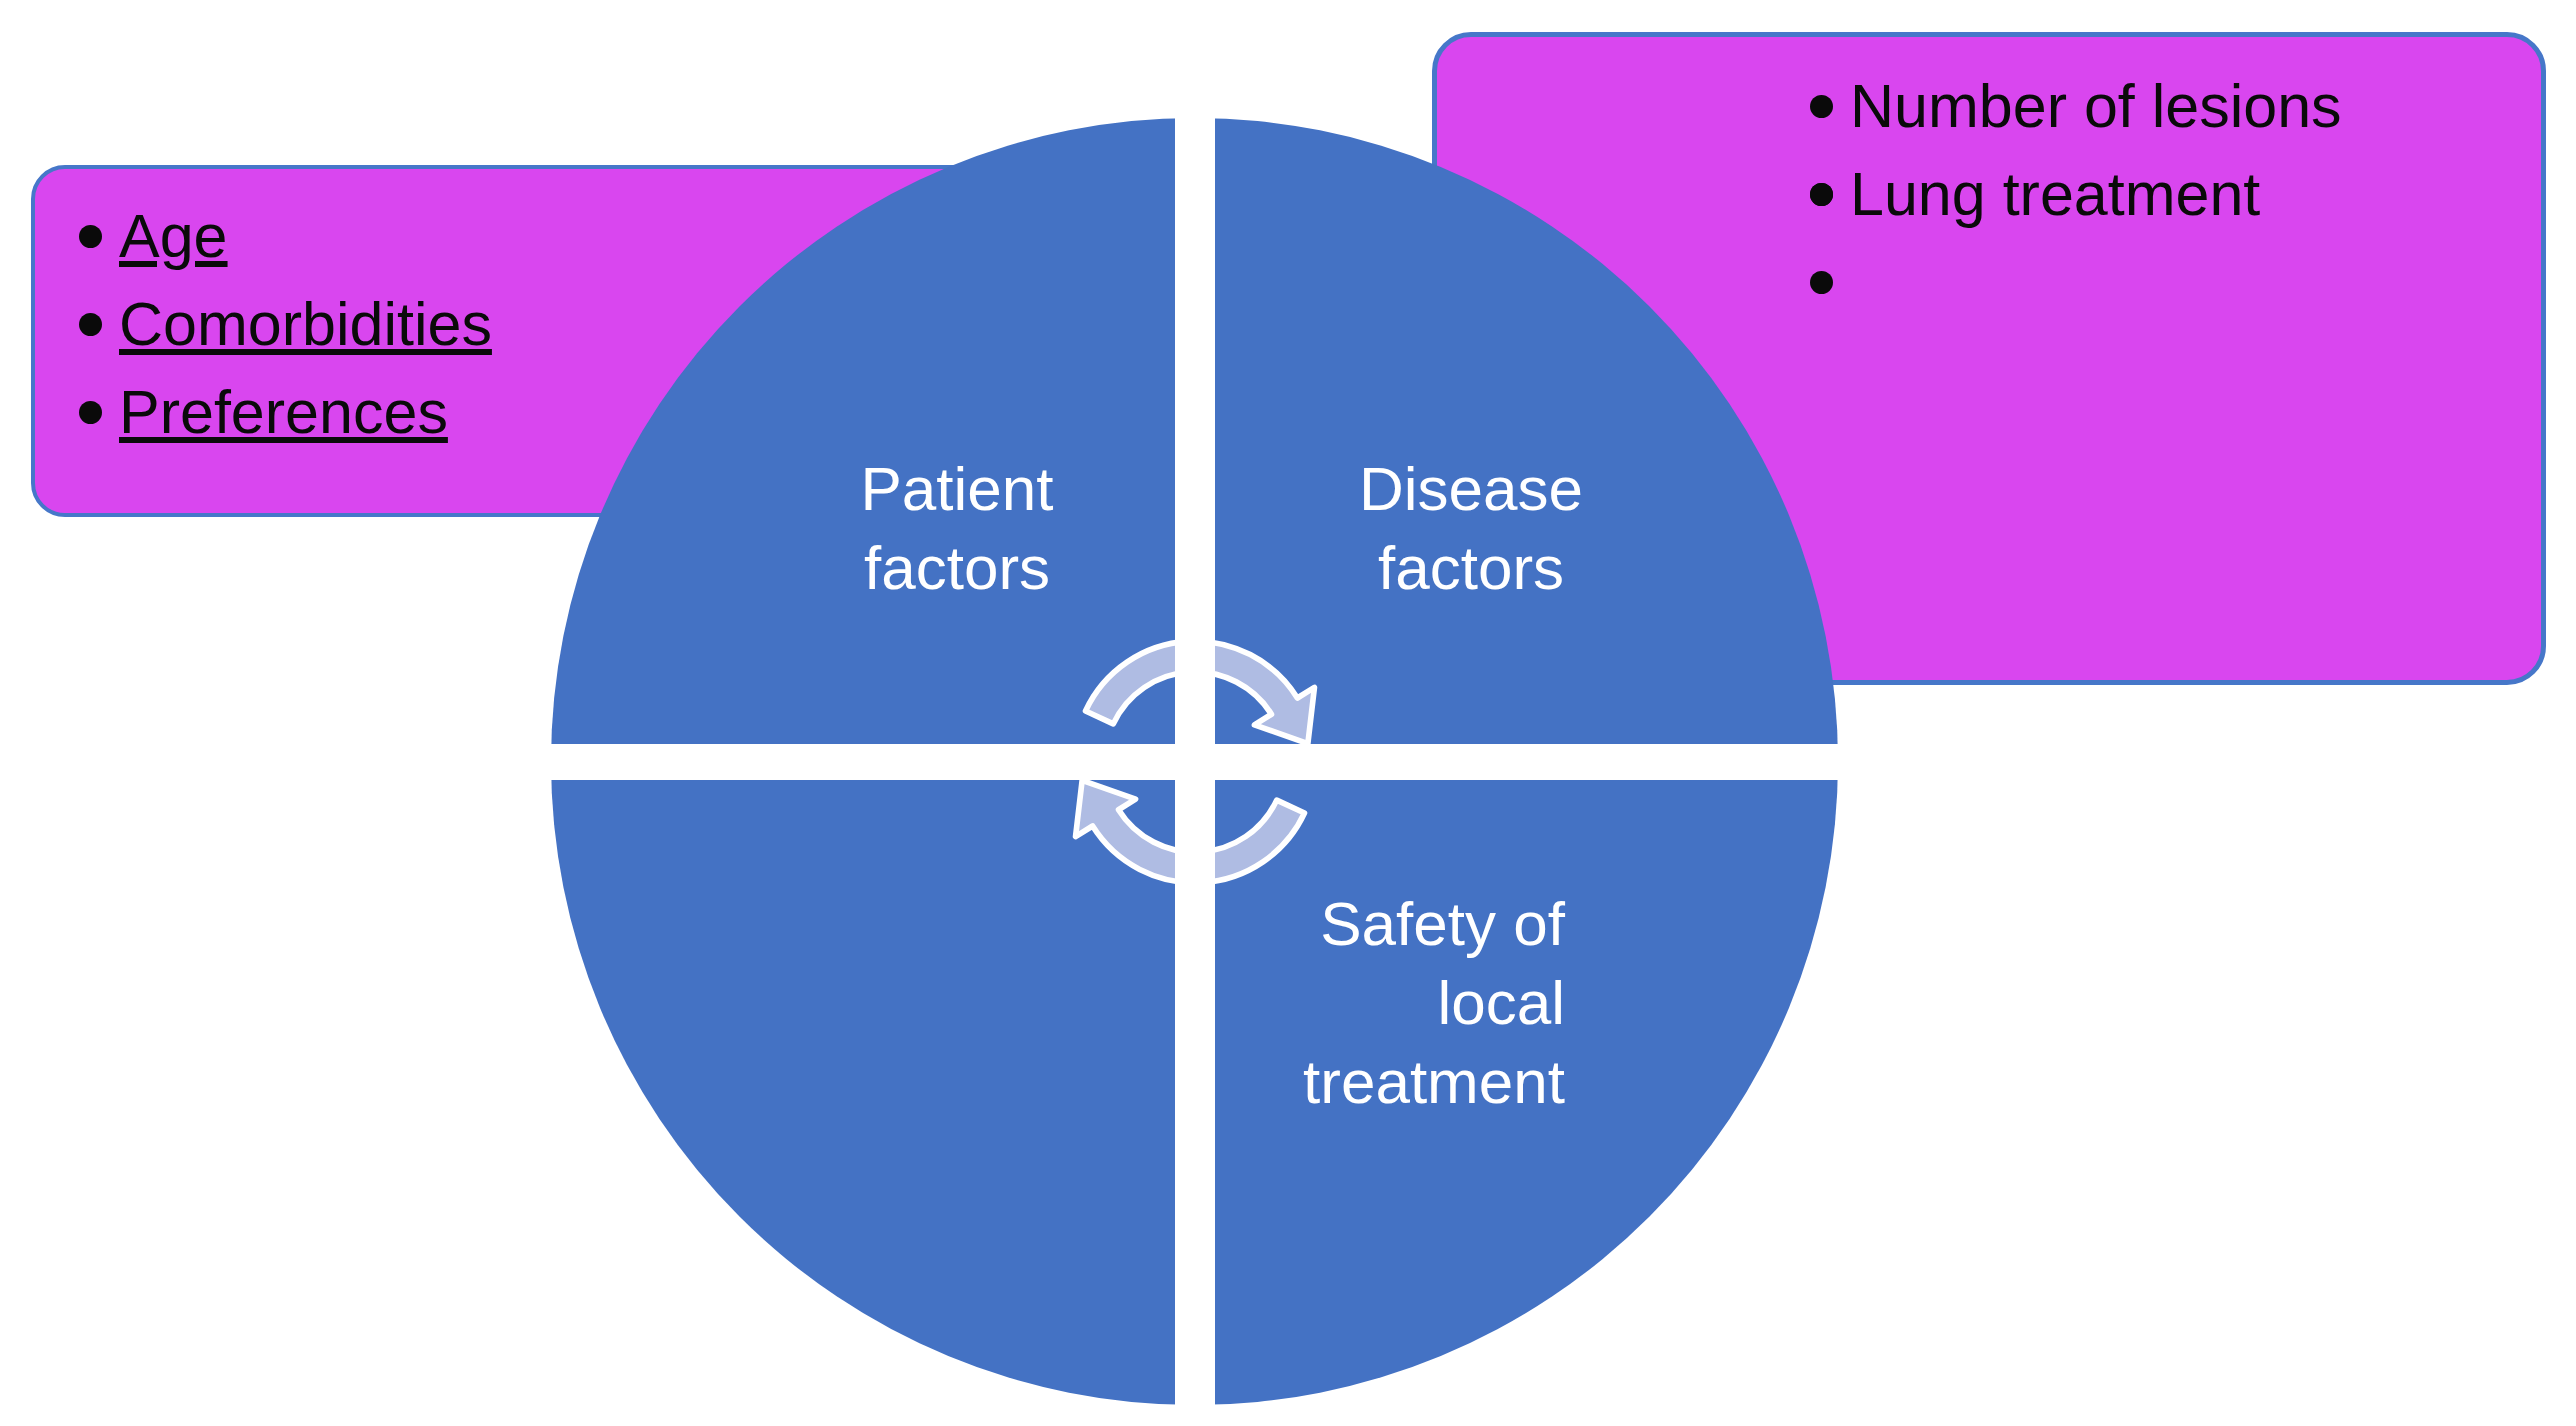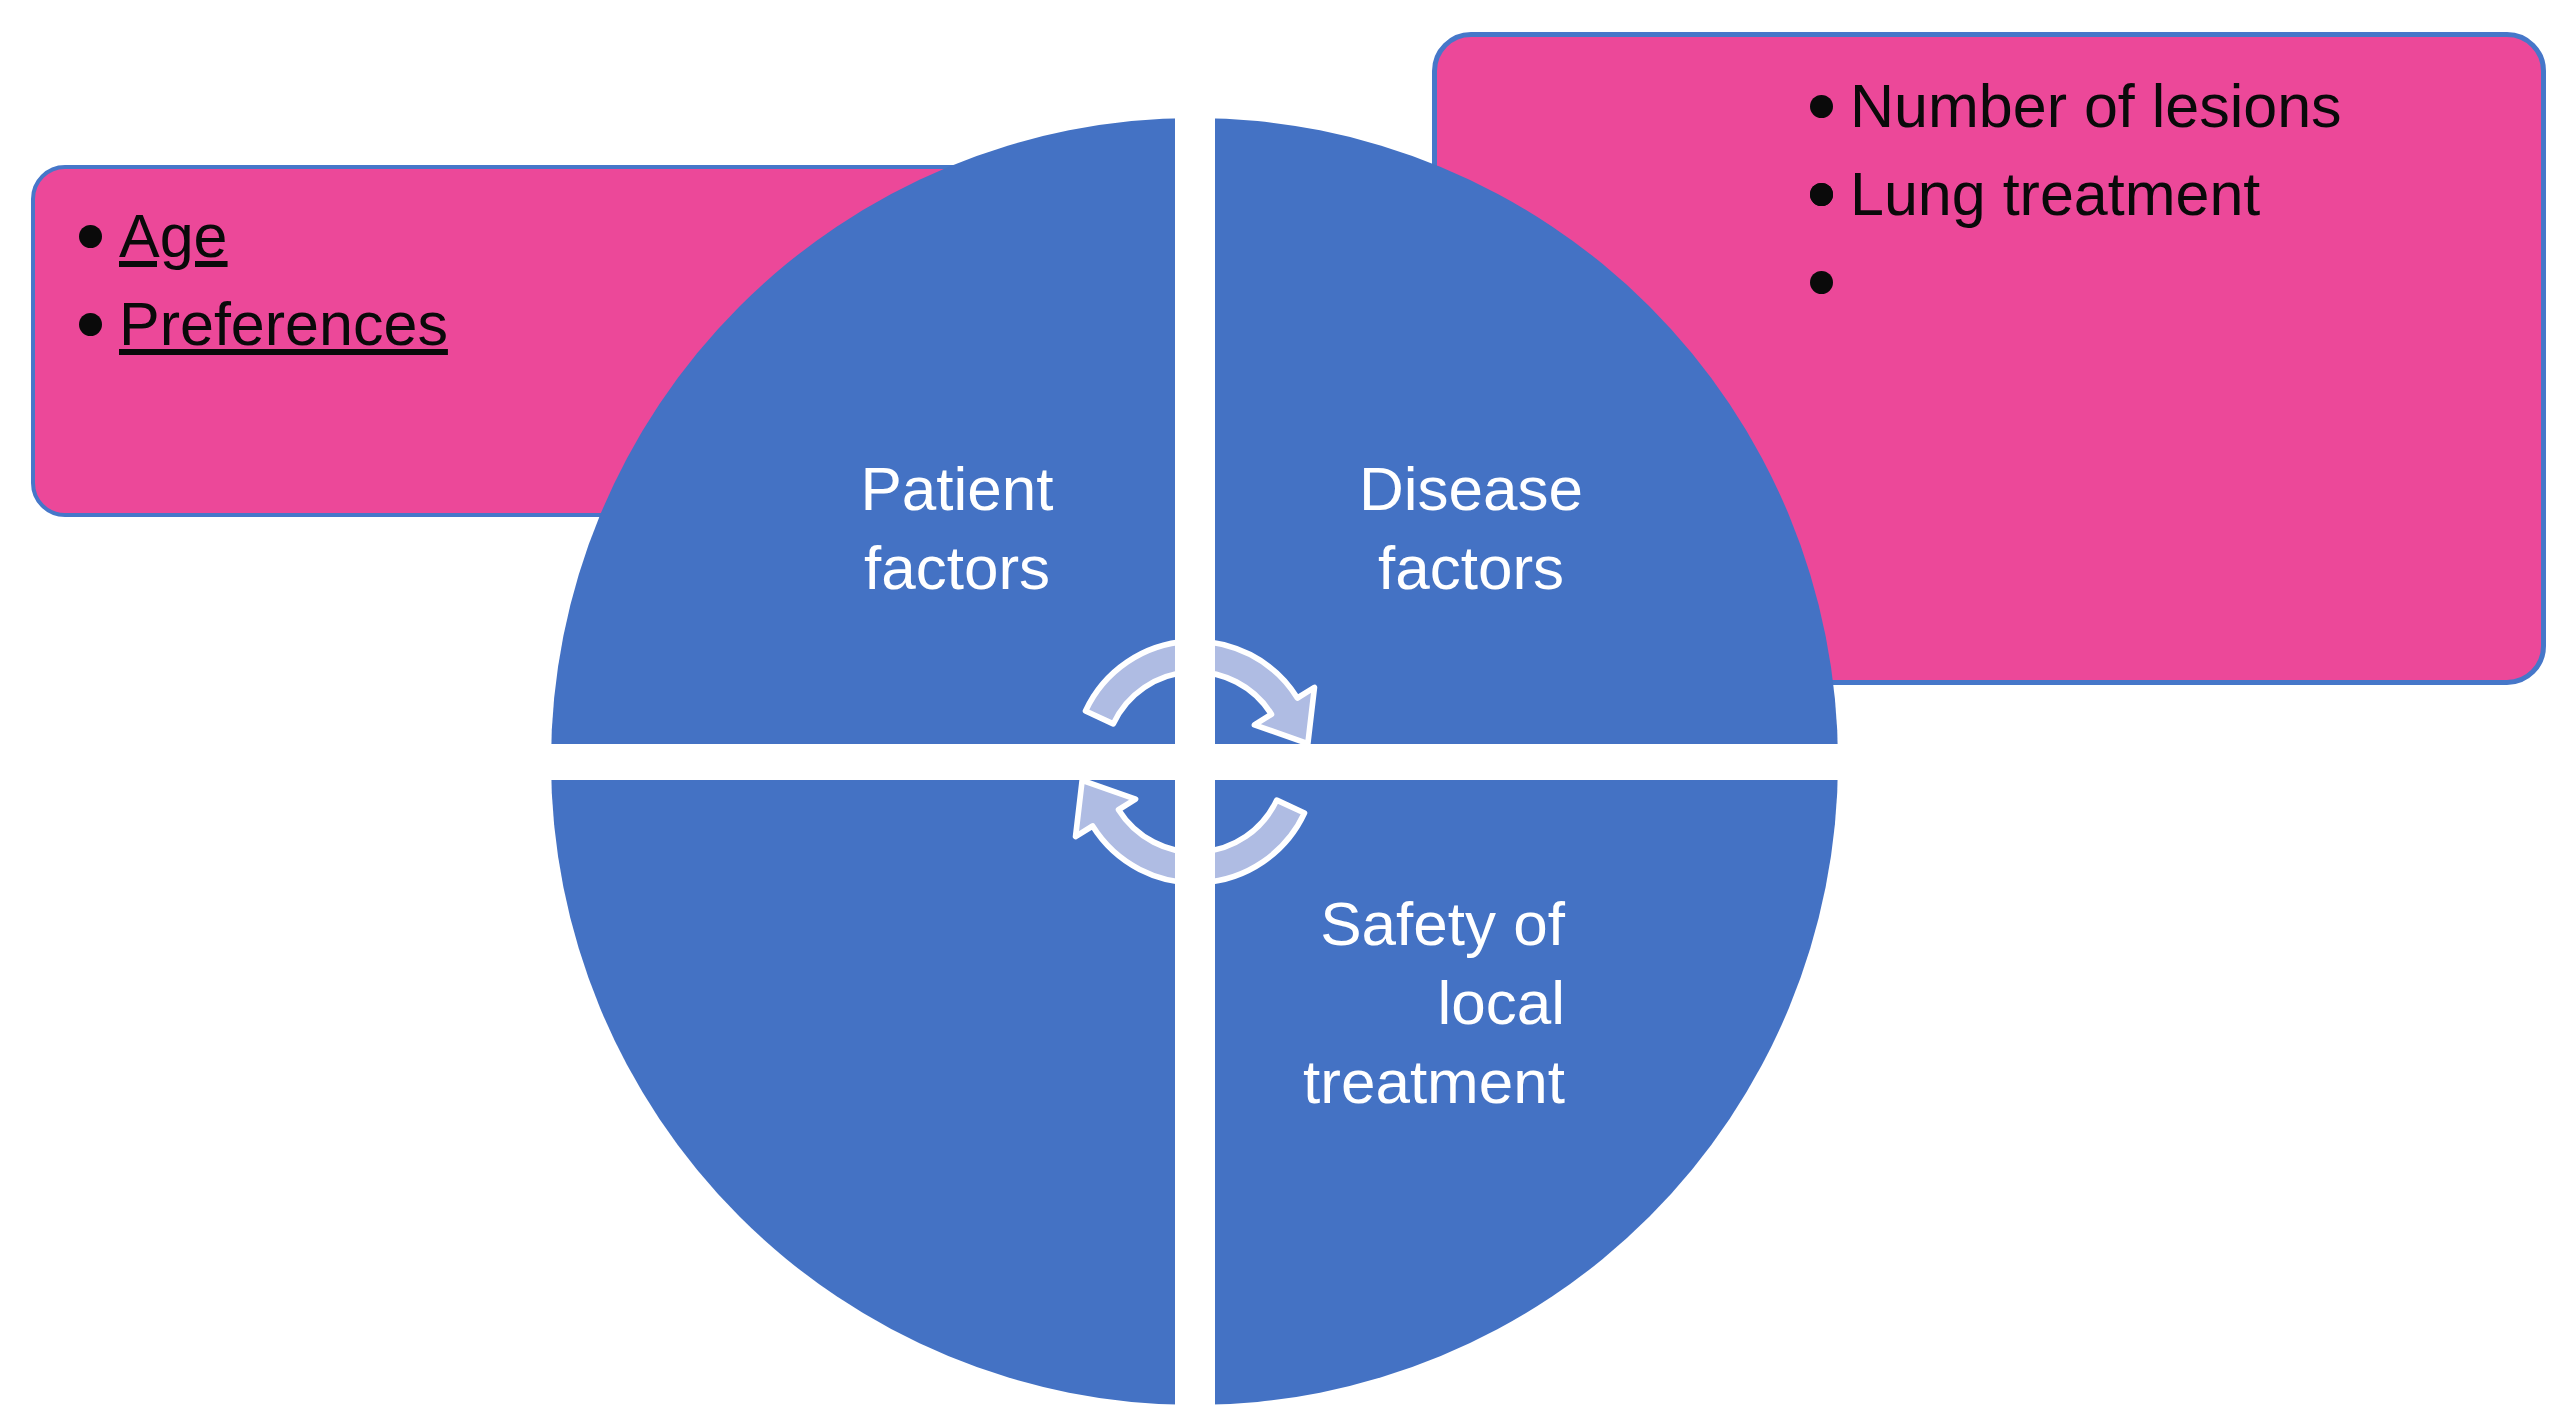--- a/index.html
+++ b/index.html
@@ -1,21 +1,21 @@
 <!DOCTYPE html>
 <html style="font-size:13px"><head>
 <meta charset="utf-8">
 <style>
   html,body{margin:0;padding:0;background:#ffffff;}
   .canvas{
     position:relative;width:2576px;height:1426px;background:#ffffff;
     font-family:"Liberation Sans",sans-serif;overflow:hidden;
   }
   .callout{
-    position:absolute;background:#ec4899;border:4.8px solid #4677c9;border-radius:34px;
+    position:absolute;background:#d946ef;border:4.8px solid #4677c9;border-radius:34px;
     box-sizing:border-box;
   }
   .callout.left{left:31px;top:165px;width:1130px;height:352px;}
   .callout.right{left:1432px;top:32px;width:1114px;height:653px;border-width:5.6px;border-radius:39px;}
   .blist{
     list-style:none;margin:0;font-size:61px;line-height:88px;color:#0a0a0a;
   }
   .callout.left  .blist{padding:23px 0 0 84px;text-decoration:underline;}
   .callout.right .blist{padding:25px 32px 0 413px;}
   .blist li{position:relative;}
@@ -46,20 +46,24 @@
 <div class="canvas">
 
   <div class="callout left">
     <ul class="blist">
 
         <li>
           <span class="dot"></span>
           <span>Age</span>
         </li>
 
+        <li>
+          <span class="dot"></span>
+          <span>Comorbidities</span>
+        </li>
 
         <li>
           <span class="dot"></span>
           <span>Preferences</span>
         </li>
       </ul>
   </div>
 
   <div class="callout right">
     <ul class="blist">

